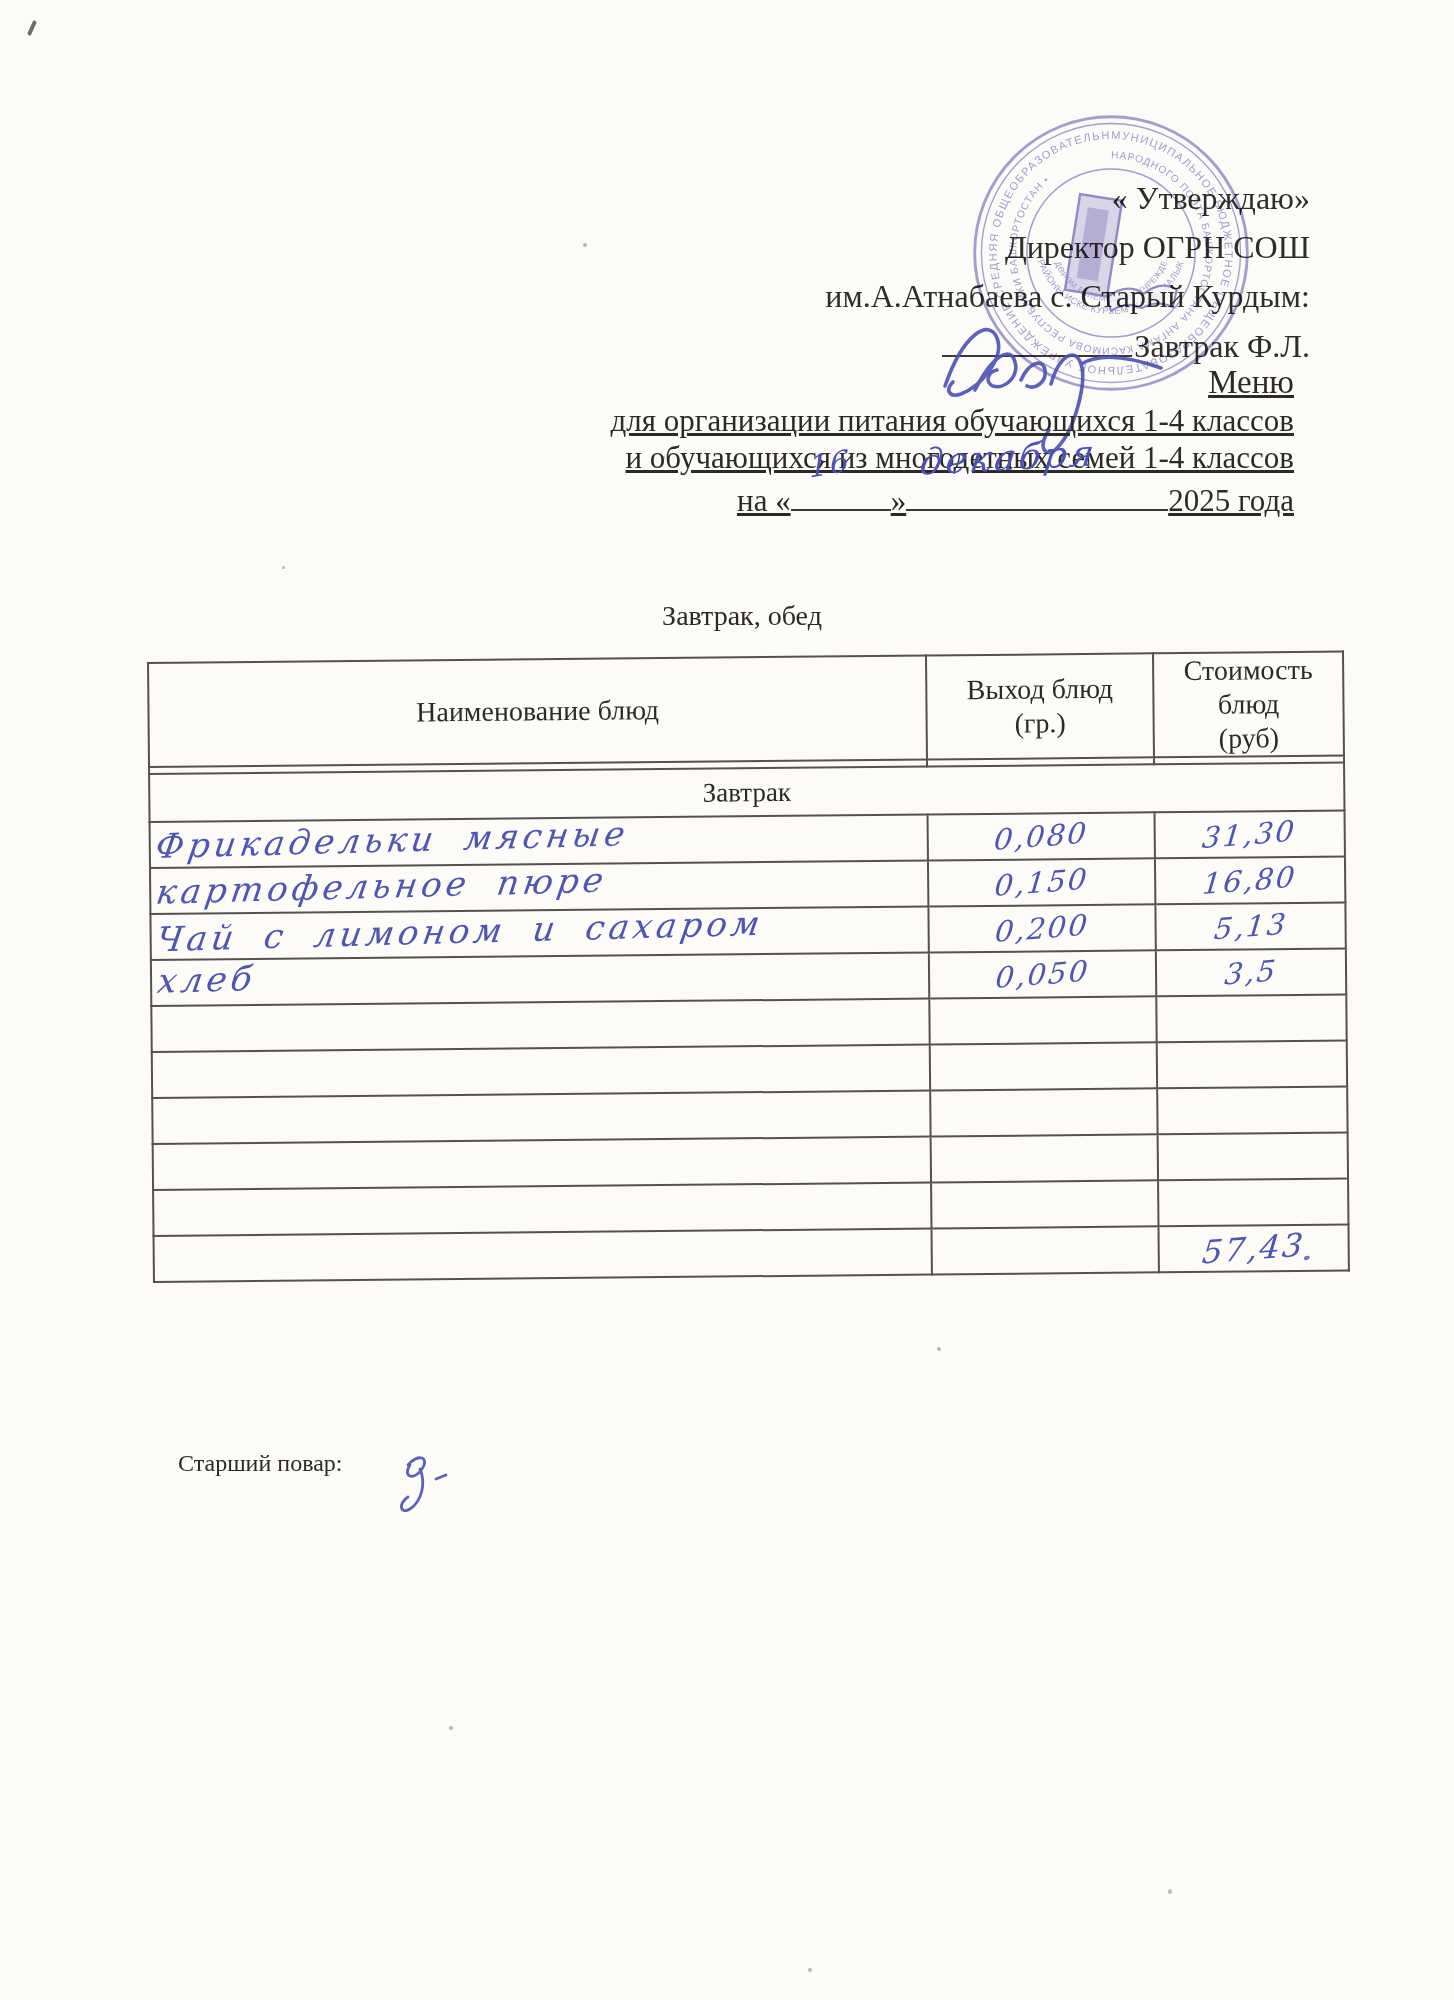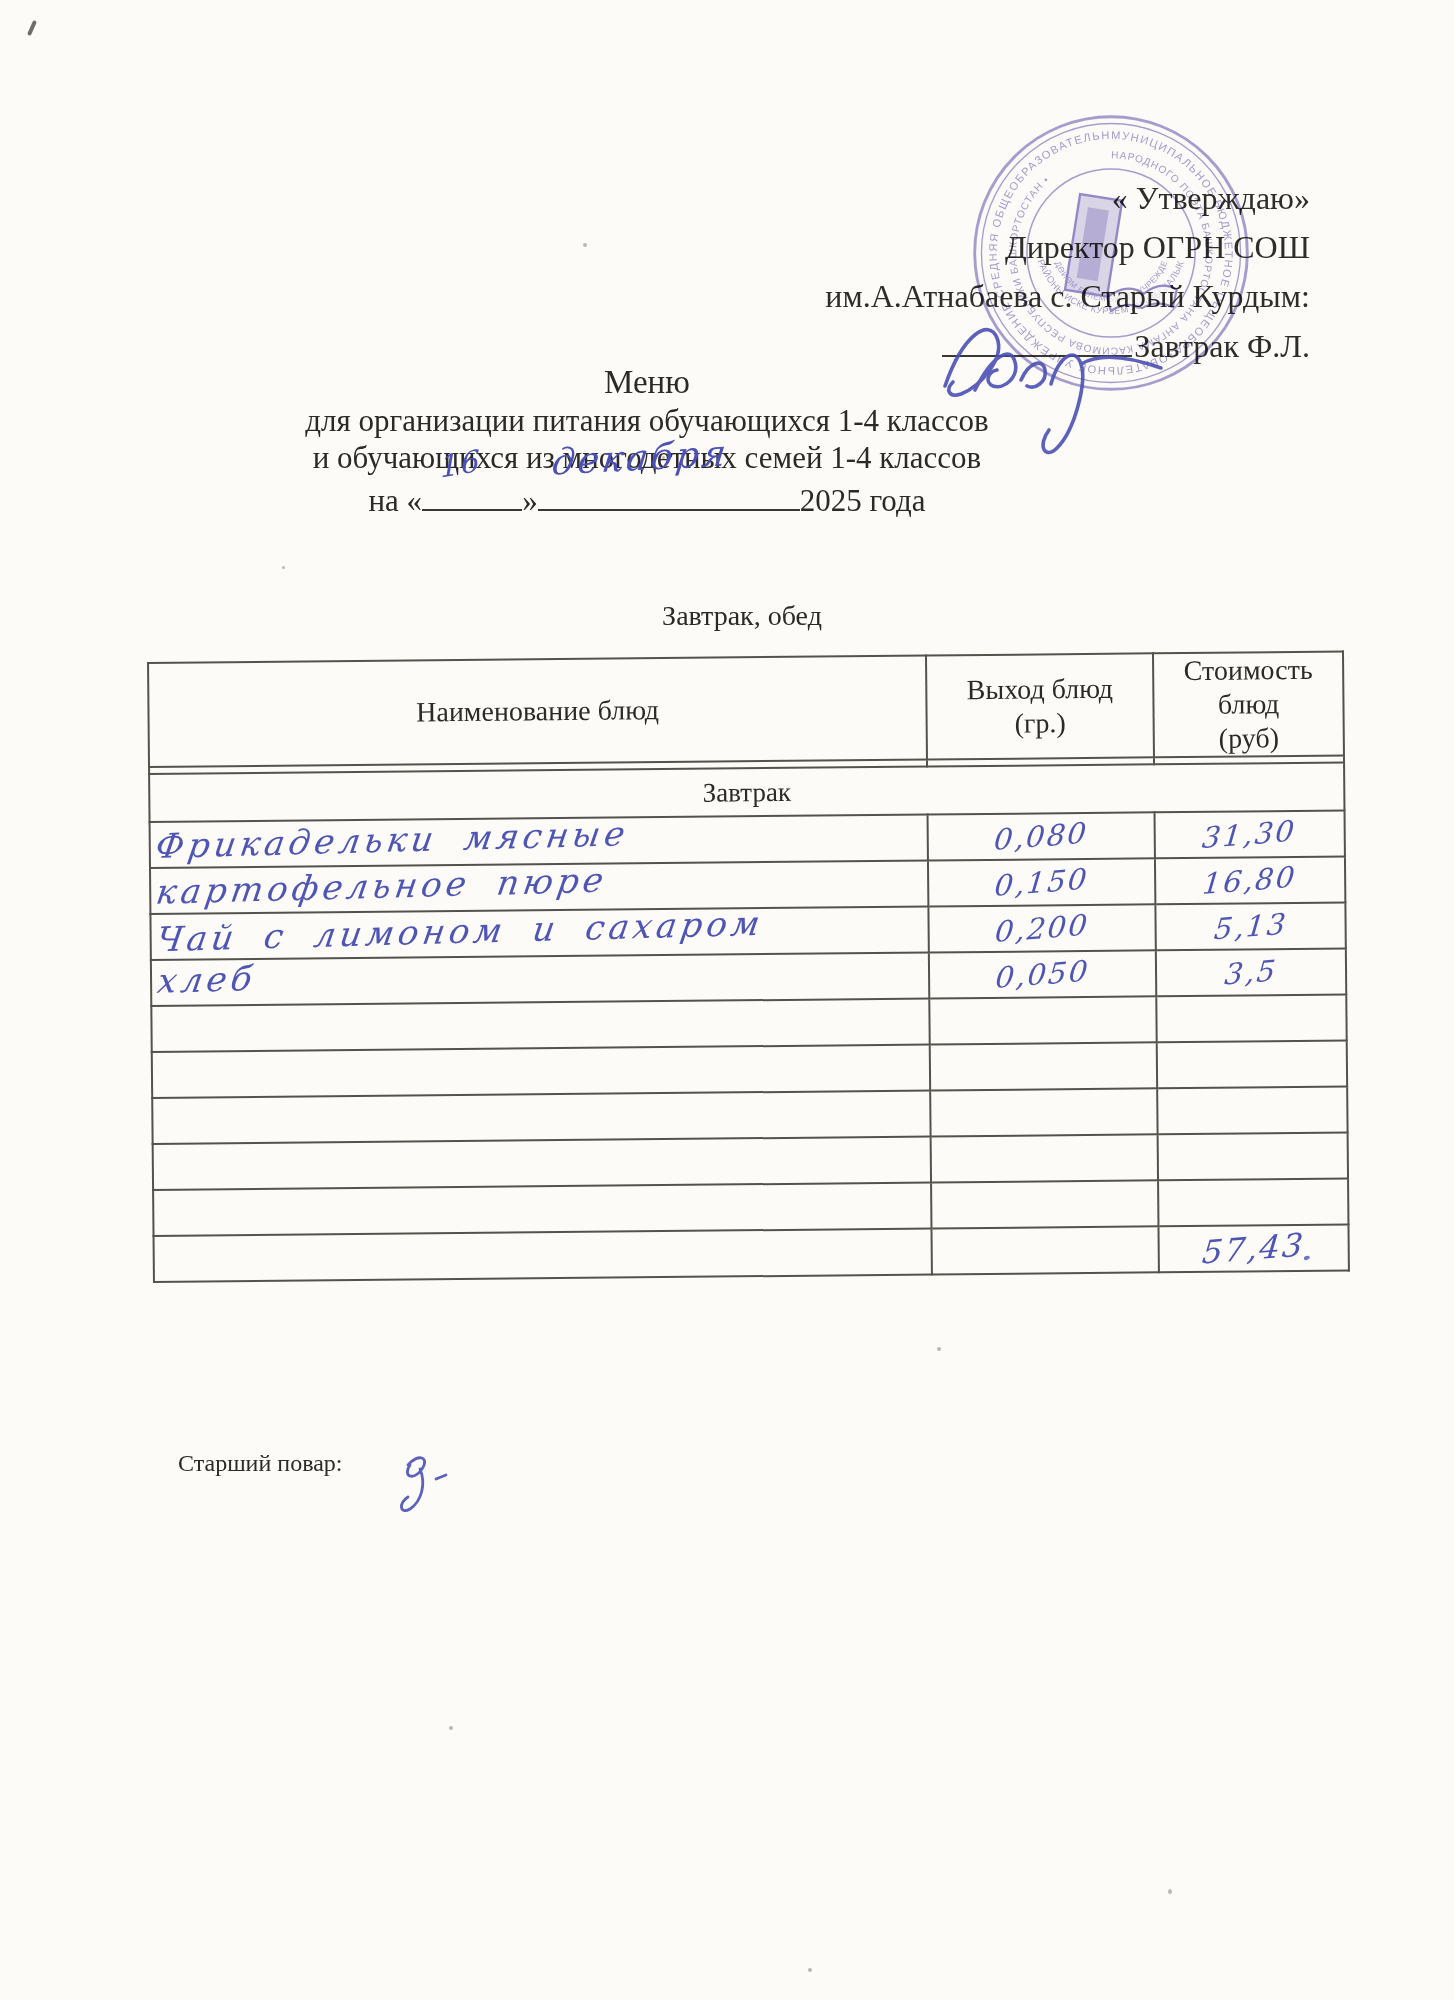--- a/index.html
+++ b/index.html
@@ -24,21 +24,21 @@
 
   
   .stamp{
     position:absolute;left:966px;top:108px;width:290px;height:290px;
     mix-blend-mode:multiply;opacity:.92;pointer-events:none;
   }
   
   .dir-sign{position:absolute;left:915px;top:290px;width:280px;height:180px;pointer-events:none;}
 
   
-  .title-block{position:absolute;left:0;top:362px;width:1294px;text-align:center;color:#2c2a27;}
+  .title-block{position:absolute;left:0;top:362px;width:1294px;text-align:right;color:#2c2a27;text-decoration:underline;}
   .title-line1{font-size:33px;line-height:40px;}
   .title-line2,.title-line3{font-size:31px;line-height:37px;}
   .date-line{font-size:31px;line-height:46px;margin-top:2px;position:relative;}
   .blank{display:inline-block;border-bottom:2px solid #3a3833;height:30px;vertical-align:baseline;position:relative;}
   .blank-day{width:100px;}
   .blank-month{width:262px;}
   .hand{
     font-family:"DejaVu Serif", serif;font-style:italic;color:#4b51b5;
   }
   .hand-day{

